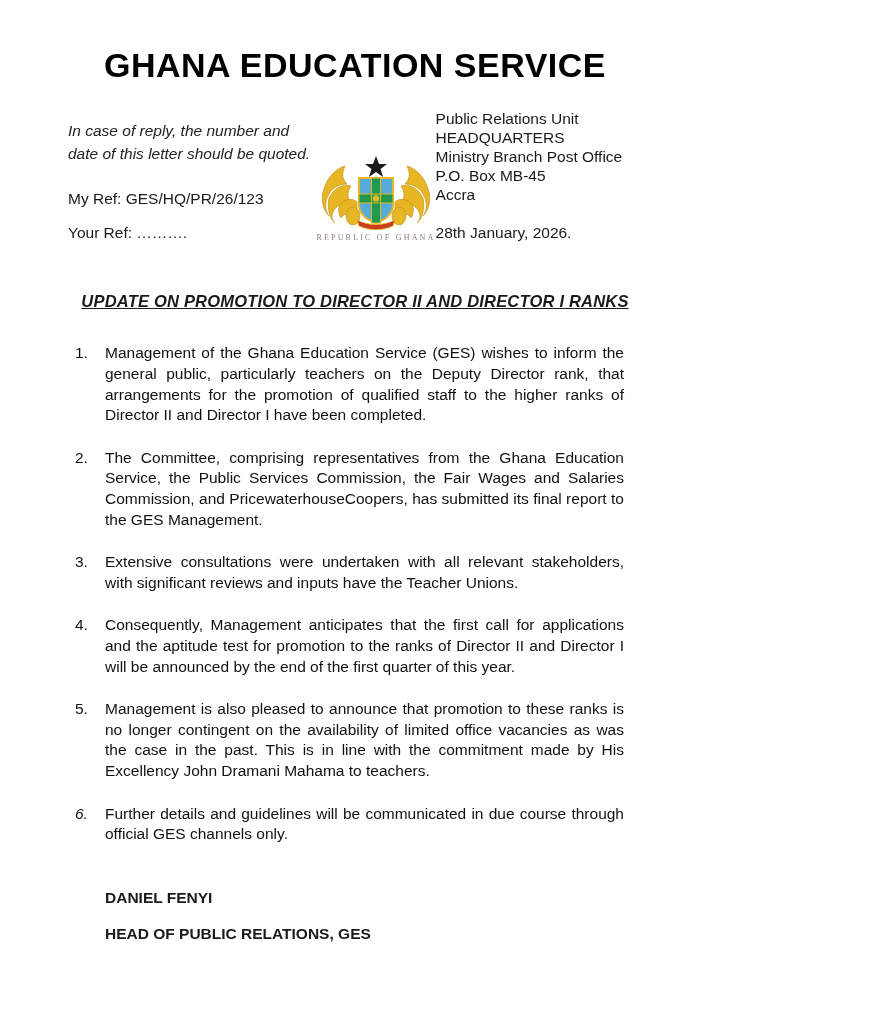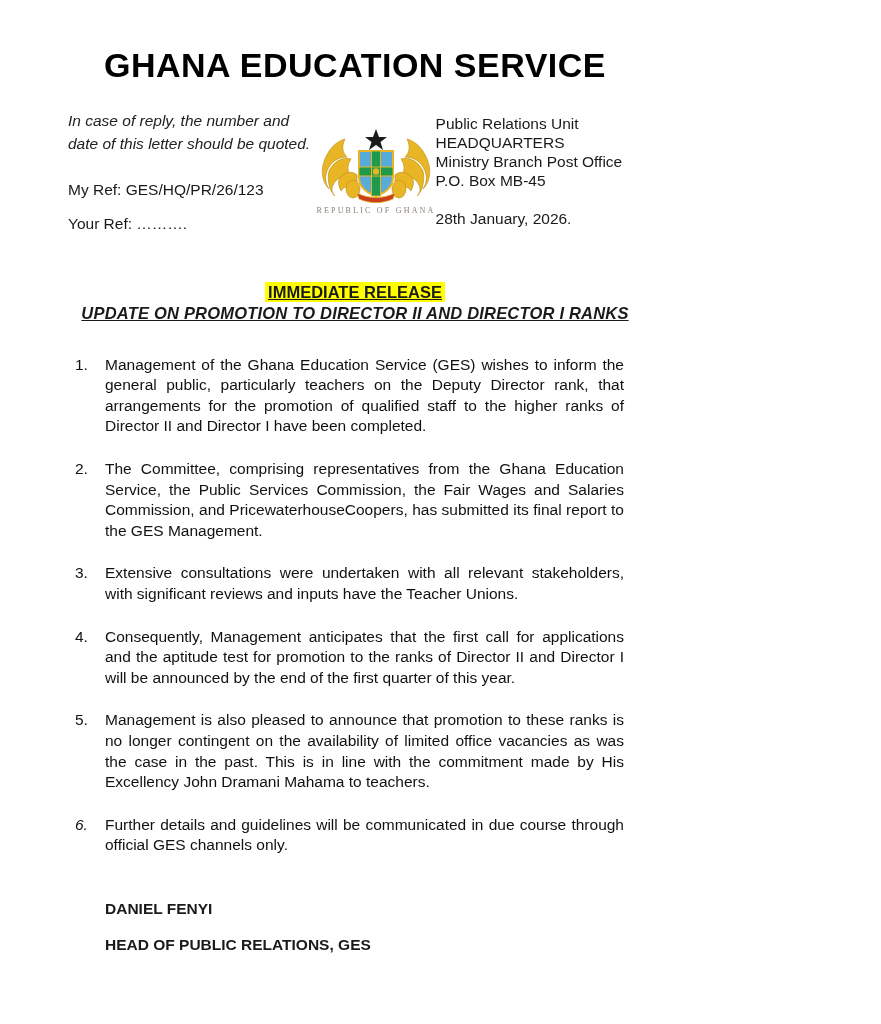--- a/index.html
+++ b/index.html
@@ -21,21 +21,21 @@
     text-align: center;
     font-size: 34px;
     font-weight: bold;
     letter-spacing: 0.5px;
     padding-top: 46px;
     color: #000;
   }
   .header-row {
     display: flex;
     padding: 24px 60px 0 68px;
-    align-items: center;
+    align-items: flex-end;
   }
   .header-left { width: 300px; }
   .reply-note {
     font-style: italic;
     font-size: 15.5px;
     line-height: 1.5;
     color: #222;
   }
   .my-ref { margin-top: 25px; font-size: 15.5px; }
   .your-ref { margin-top: 16px; font-size: 15.5px; }
@@ -160,26 +160,26 @@
         <path d="M40,66 C52,72 66,72 78,66 L76,72 C64,77 54,77 42,72 Z" fill="#C8401E" stroke="#E8B525" stroke-width="0.8"></path>
       </svg>
       <div class="crest-caption">REPUBLIC OF GHANA</div>
     </div>
 
     <div class="header-right">
       <div class="address-line">Public Relations Unit</div>
       <div class="address-line">HEADQUARTERS</div>
       <div class="address-line">Ministry Branch Post Office</div>
       <div class="address-line">P.O. Box MB-45</div>
+      <div class="address-line">Accra</div>
       <div class="date-line">28th January, 2026.</div>
     </div>
   </div>
 
   <div class="headings">
-    <div class="release-line"><span class="release-highlight">IMMEDIATE RELEASE</span></div>
     <div class="subject-line">UPDATE ON PROMOTION TO DIRECTOR II AND DIRECTOR I RANKS</div>
   </div>
 
   <ol class="body-list">
     <li class="para">
       <span class="para-num">1.</span>
       <span class="para-text">Management of the Ghana Education Service (GES) wishes to inform the general public, particularly teachers on the Deputy Director rank, that arrangements for the promotion of qualified staff to the higher ranks of Director II and Director I have been completed.</span>
     </li>
     <li class="para">
       <span class="para-num">2.</span>

